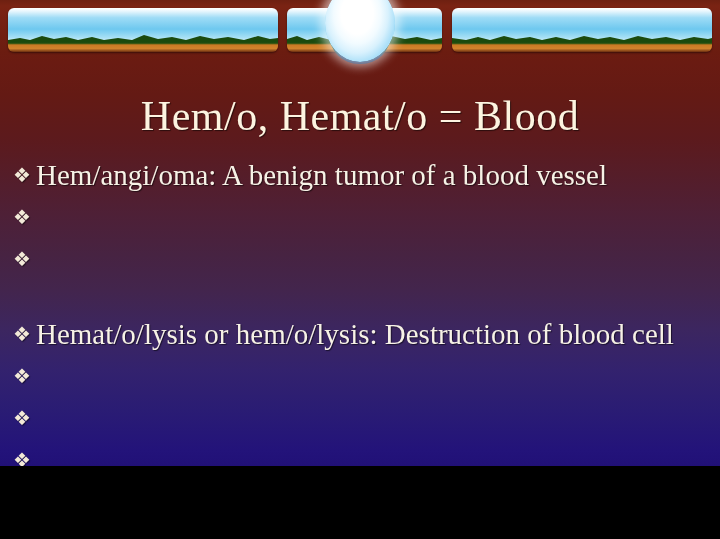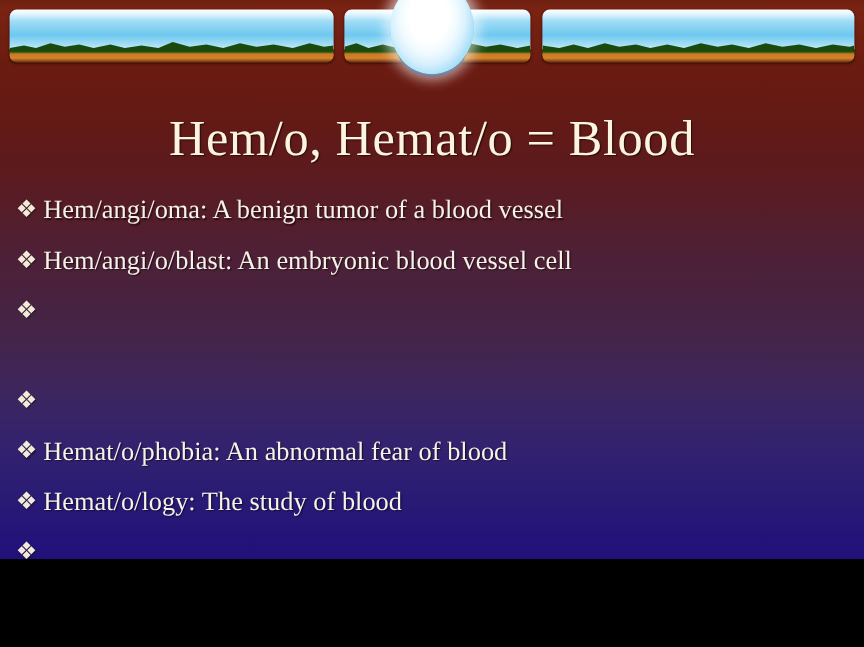--- a/index.html
+++ b/index.html
@@ -140,21 +140,21 @@
     flex: 0 0 auto;
     width: 28px;
     text-align: center;
     font-size: 20px;
     line-height: 30px;
     color: #f3ead8;
     text-shadow: 1px 1px 1px rgba(0,0,0,0.5);
   }
   .bullet-text {
     flex: 1 1 auto;
-    font-size: 22px;
+    font-size: 29px;
     line-height: 30px;
     color: #f7f2e6;
     text-shadow: 1px 1px 1px rgba(0,0,0,0.55);
     white-space: nowrap;
   }
 </style>
 </head>
 <body>
 
 <div id="slide">
@@ -193,39 +193,37 @@
 
   <div id="body">
 
     <div class="bullet-row">
       <span class="bullet-mark">❖</span>
       <span class="bullet-text">Hem/angi/oma: A benign tumor of a blood vessel</span>
     </div>
 
     <div class="bullet-row">
       <span class="bullet-mark">❖</span>
-      <span class="bullet-text">Hem/angi/o/blast: An embryonic blood vessel cell</span>
     </div>
 
     <div class="bullet-row">
       <span class="bullet-mark">❖</span>
     </div>
 
     <div class="bullet-row gapped">
       <span class="bullet-mark">❖</span>
-    </div>
-
-    <div class="bullet-row">
-      <span class="bullet-mark">❖</span>
-      <span class="bullet-text">Hemat/o/phobia: An abnormal fear of blood</span>
-    </div>
-
-    <div class="bullet-row">
-      <span class="bullet-mark">❖</span>
-      <span class="bullet-text">Hemat/o/logy: The study of blood</span>
+      <span class="bullet-text">Hemat/o/lysis or hem/o/lysis: Destruction of blood cell</span>
+    </div>
+
+    <div class="bullet-row">
+      <span class="bullet-mark">❖</span>
+    </div>
+
+    <div class="bullet-row">
+      <span class="bullet-mark">❖</span>
     </div>
 
     <div class="bullet-row">
       <span class="bullet-mark">❖</span>
     </div>
 
   </div>
 </div>
 
 </body></html>

